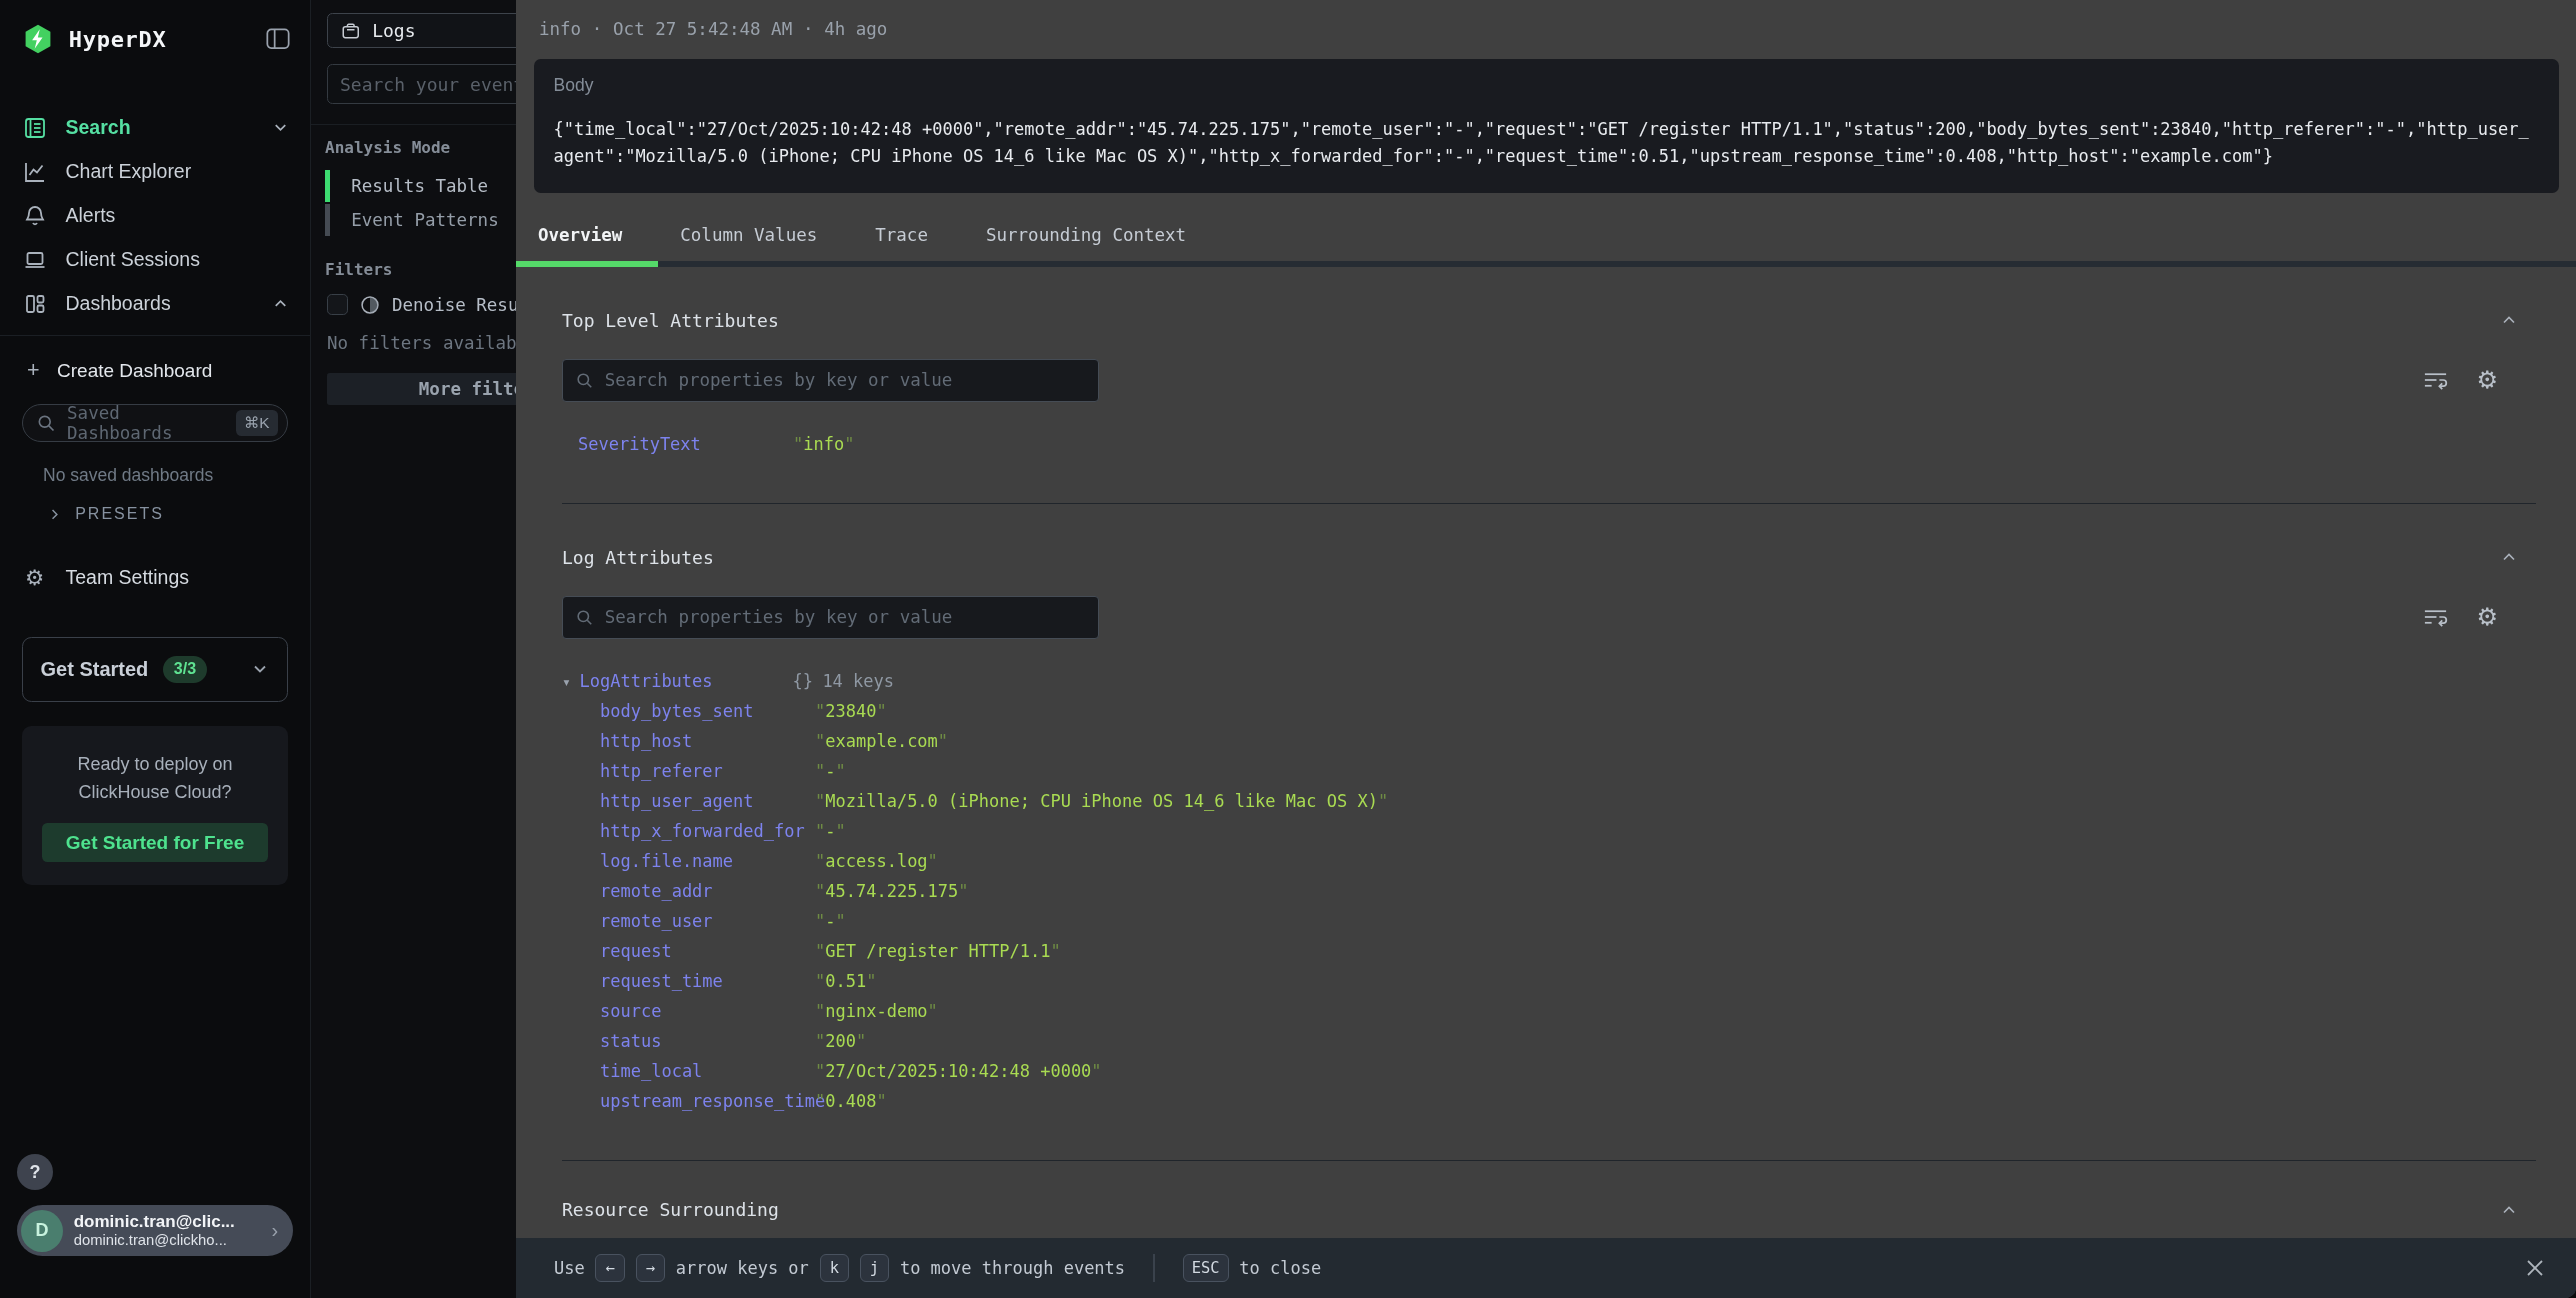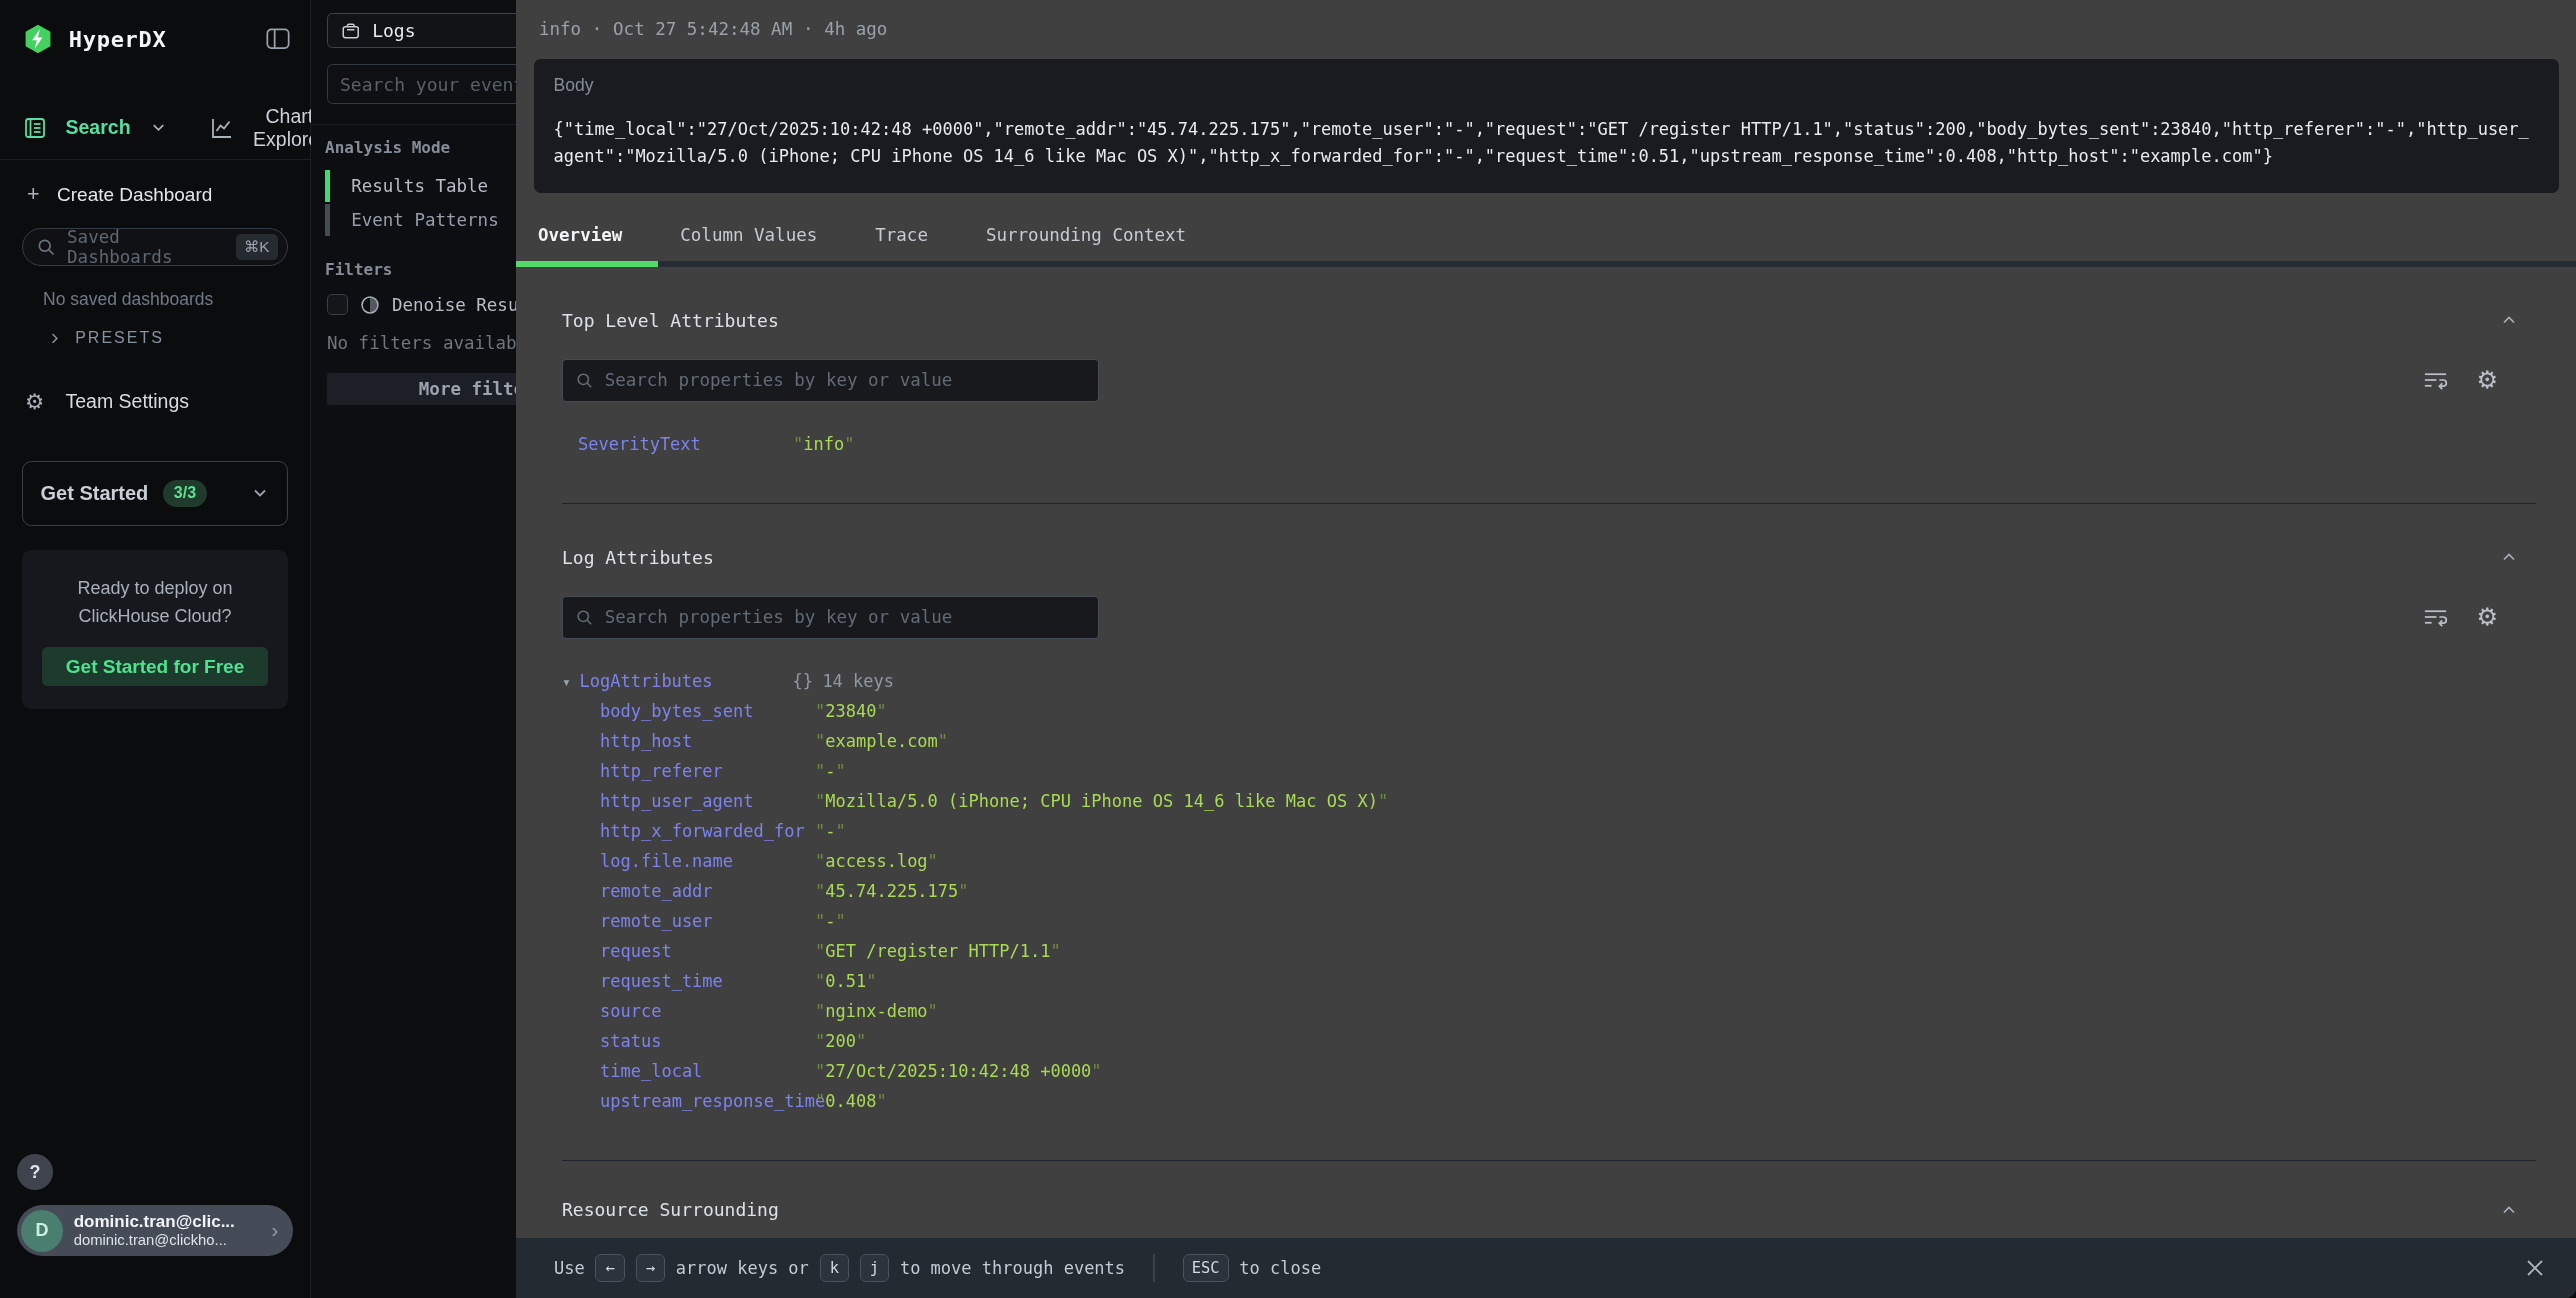--- a/index.html
+++ b/index.html
@@ -17,21 +17,21 @@
     background: #0b0c0e;
     border-right: 1.3px solid #1b1f24;
     display: flex; flex-direction: column;
     flex-shrink: 0;
   }
   .logo-row { display: flex; align-items: center; gap: 14.8px; padding: 23px 20px 6.7px 22px; }
   .logo-badge { width: 32px; height: 32px; display: inline-flex; }
   .logo-title { font-size: 22px; font-weight: bold; color: #f4f6f8; letter-spacing: 0.7px; }
   .collapse-btn { margin-left: auto; display: inline-flex; cursor: pointer; }
 
-  nav.main-nav { margin-top: 44px; display: flex; flex-direction: row; text-align: center; }
+  nav.main-nav { margin-top: 44px; display: flex; flex-direction: column; text-align: center; }
   .nav-item {
     height: 44px; display: flex; align-items: center; gap: 18px;
     padding: 0 20px 0 22px; cursor: pointer;
     font-family: "Liberation Sans", sans-serif;
     font-size: 19.5px; color: #ccd2d9;
   }
   .nav-item .nicon { width: 25.5px; display: inline-flex; justify-content: center; flex-shrink: 0; }
   .nav-item.active { color: #55dfa2; font-weight: bold; }
   .nav-item .nav-chevron { margin-left: auto; display: inline-flex; }
 

